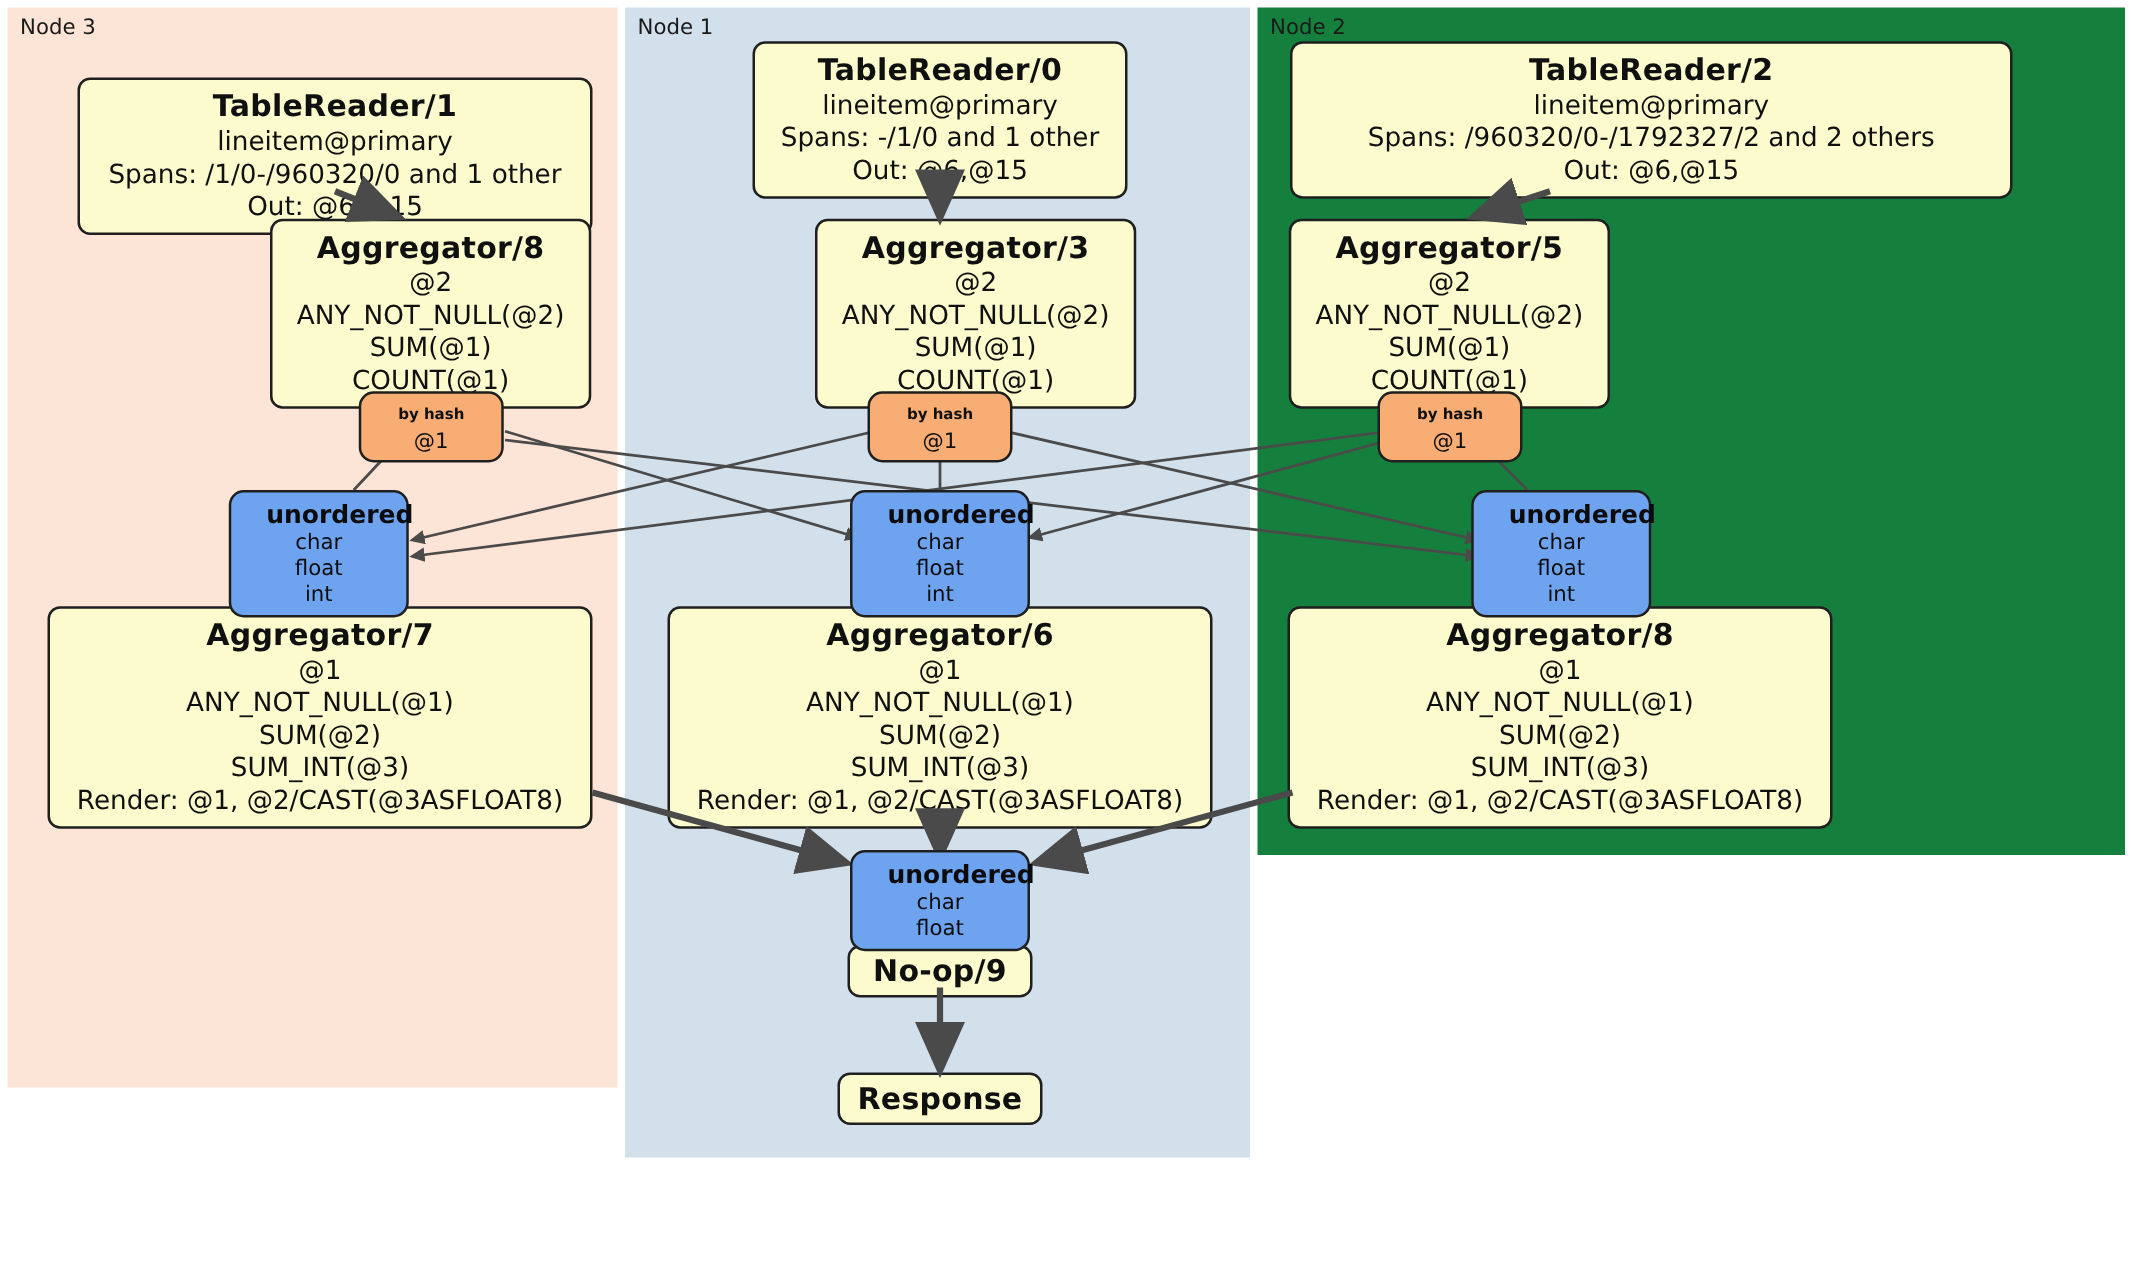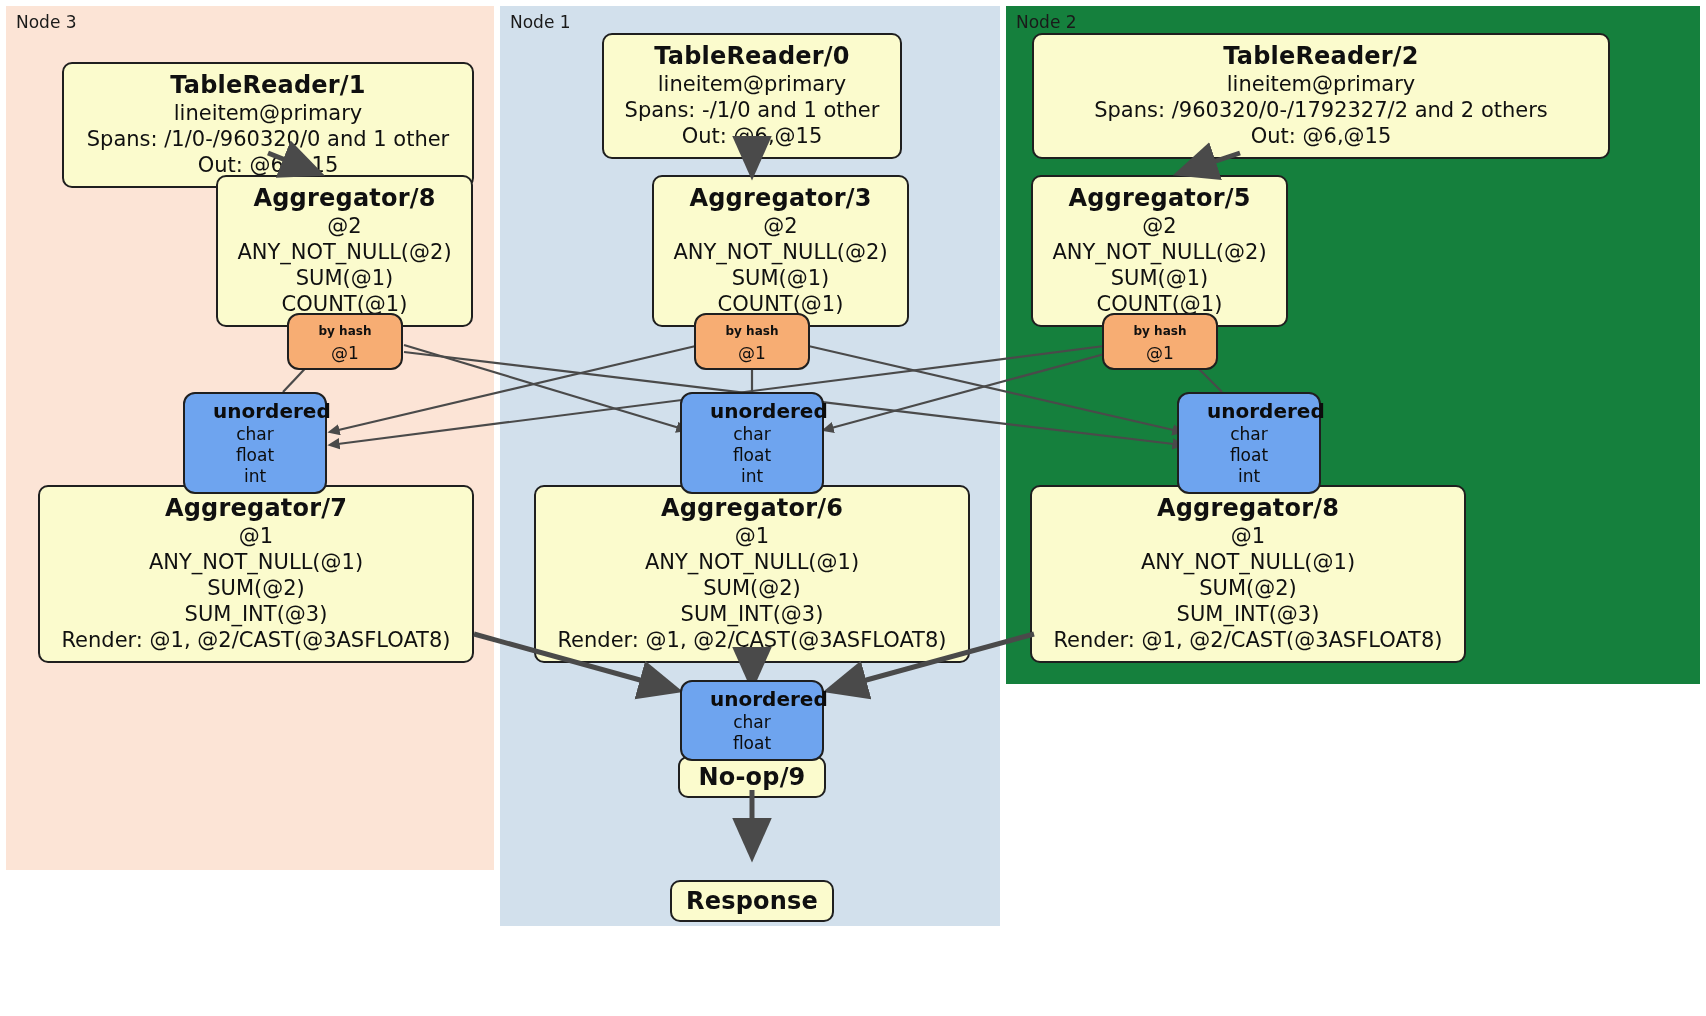--- a/index.html
+++ b/index.html
@@ -286,17 +286,17 @@
   <div class="sync" style="left:680px; top:680px; width:144px;">
     <div class="st">unordered</div>
     <div class="sl">char</div>
     <div class="sl">float</div>
   </div>
 
   <div class="proc compact" style="left:678px; top:756px; width:148px;">
     <div class="ttl">No-op/9</div>
   </div>
 
-  <div class="proc compact" style="left:670px; top:858px; width:164px;margin-top:22px;">
+  <div class="proc compact" style="left:670px; top:858px; width:164px;">
     <div class="ttl">Response</div>
   </div>
 
 </div>
 
 </body></html>

